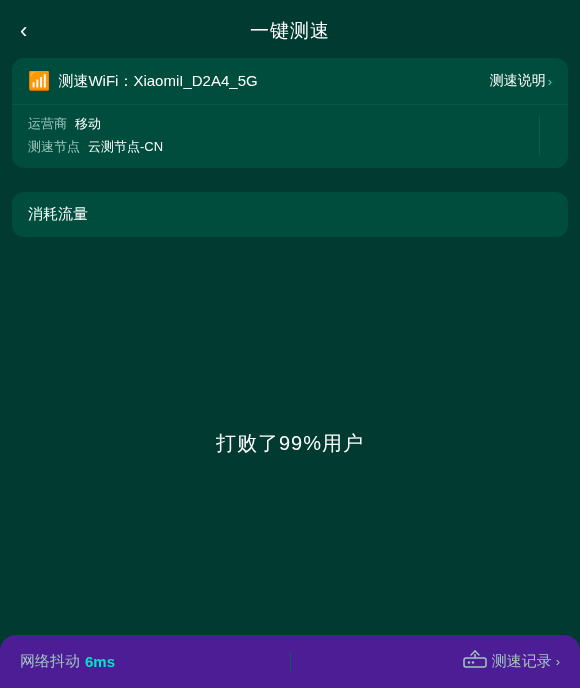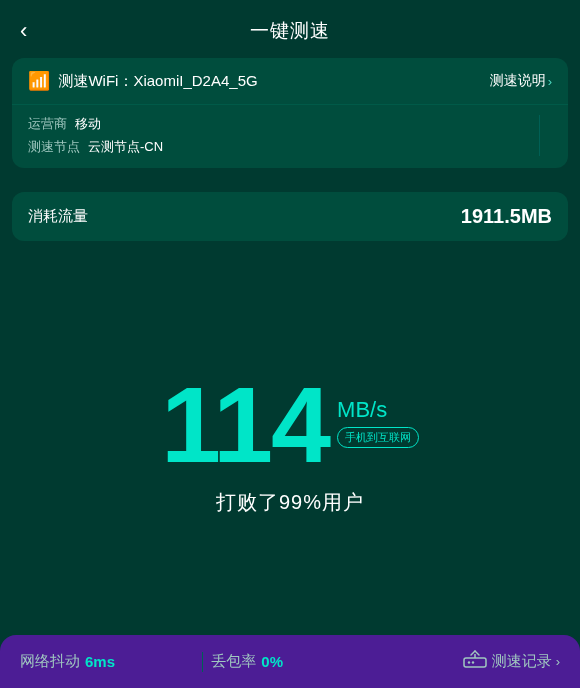--- a/index.html
+++ b/index.html
@@ -293,44 +293,32 @@
     <div class="detail-item">
       <span class="detail-label">测速节点</span>
       <span class="detail-value">云测节点-CN</span>
     </div>
   </div>
   <div class="divider-col"></div>
 </div>
 
 <div class="traffic-row">
   <span class="traffic-label">消耗流量</span>
-  <span class="traffic-value">1911.5MB</span>
 </div>
 
 <div class="speed-display">
-  <div class="speed-number-row">
-    <span class="speed-number">114</span>
-    <div class="speed-unit-col">
-      <span class="speed-unit">MB/s</span>
-      <span class="badge-phone">手机到互联网</span>
-    </div>
-  </div>
   <span class="speed-desc">打败了99%用户</span>
 </div>
 
 <div class="bottom-bar">
   <div class="bottom-item">
     <span class="bottom-label">网络抖动</span>
     <span class="bottom-value">6ms</span>
   </div>
   <div class="bottom-divider"></div>
-  <div class="bottom-item">
-    <span class="bottom-label">丢包率</span>
-    <span class="bottom-value">0%</span>
-  </div>
   <div class="bottom-right">
     <span class="router-icon">
       
       <svg width="26" height="20" viewBox="0 0 26 20" fill="none" xmlns="http://www.w3.org/2000/svg">
         <rect x="2" y="9" width="22" height="9" rx="2" stroke="#a0c8c0" stroke-width="1.5" fill="none"></rect>
         <circle cx="7" cy="13.5" r="1.2" fill="#a0c8c0"></circle>
         <circle cx="11" cy="13.5" r="1.2" fill="#a0c8c0"></circle>
         <line x1="13" y1="9" x2="13" y2="5" stroke="#a0c8c0" stroke-width="1.5"></line>
         <line x1="9" y1="6" x2="13" y2="2" stroke="#a0c8c0" stroke-width="1.5" stroke-linecap="round"></line>
         <line x1="17" y1="6" x2="13" y2="2" stroke="#a0c8c0" stroke-width="1.5" stroke-linecap="round"></line>

